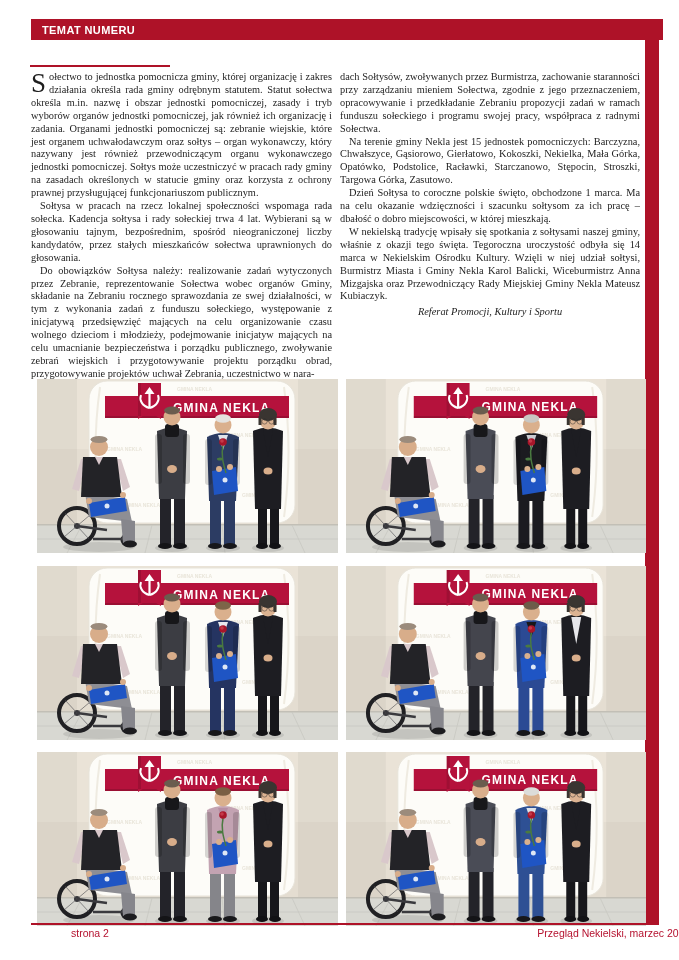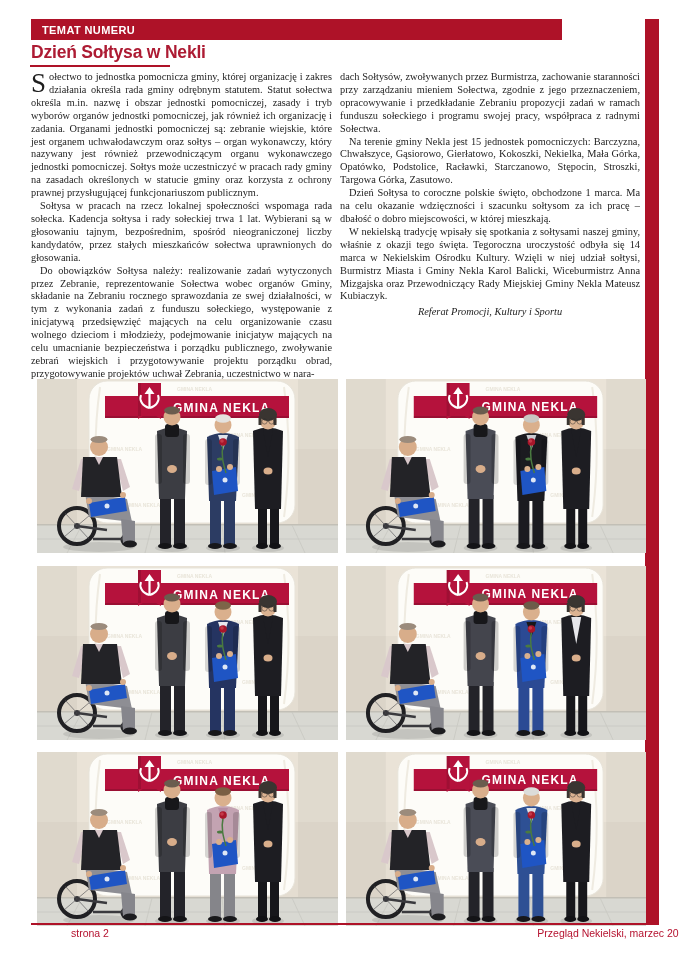--- a/index.html
+++ b/index.html
@@ -2,21 +2,21 @@
 <html lang="pl"><head>
 <meta charset="utf-8">
 <style>
   html,body{margin:0;padding:0;background:#ffffff;}
   .page{
     position:relative;width:679px;height:960px;background:#ffffff;
     font-family:"Liberation Serif",serif;color:#1e1e1e;overflow:hidden;
   }
   
   .kicker-bar{
-    position:absolute;left:31px;top:19px;width:531px;height:21px;
+    position:absolute;left:31px;top:19px;width:632px;height:21px;
     background:#ae1228;display:flex;align-items:center;
   }
   .kicker-bar span{
     font-family:"Liberation Sans",sans-serif;font-weight:bold;
     font-size:11px;color:#ffffff;letter-spacing:.4px;padding-left:11px;
   }
   .side-bar{
     position:absolute;left:645px;top:19px;width:14px;height:906px;background:#ae1228;
   }
   .page-title{
@@ -60,26 +60,25 @@
 </head>
 <body>
 
 <div class="page">
 
   <div class="kicker-bar">
     <span>TEMAT NUMERU</span>
   </div>
   <div class="side-bar"></div>
 
-  <h1 class="page-title" style="margin:0;">Dzień Sołtysa w Nekli</h1>
   <div class="title-rule"></div>
 
   <div class="col col1">
     <p class="first"><span class="dropcap">S</span><span>ołectwo to jednostka pomocnicza gminy, której organizację i zakres działania określa rada gminy odrębnym statutem. Statut sołectwa określa m.in. nazwę i obszar jednostki pomocniczej, zasady i tryb wyborów organów jednostki pomocniczej, jak również ich organizację i zadania. Organami jednostki pomocniczej są: zebranie wiejskie, które jest organem uchwałodawczym oraz sołtys – organ wykonawczy, który nazywany jest również przewodniczącym organu wykonawczego jednostki pomocniczej. Sołtys może uczestniczyć w pracach rady gminy na zasadach określonych w statucie gminy oraz korzysta z ochrony prawnej przysługującej funkcjonariuszom publicznym.</span></p>
-    <p class="ind">Sołtysa w pracach na rzecz lokalnej społeczności wspomaga rada sołecka. Kadencja sołtysa i rady sołeckiej trwa 1 lat. Wybierani są w głosowaniu tajnym, bezpośrednim, spośród nieograniczonej liczby kandydatów, przez stałych mieszkańców sołectwa uprawnionych do głosowania.</p>
+    <p class="ind">Sołtysa w pracach na rzecz lokalnej społeczności wspomaga rada sołecka. Kadencja sołtysa i rady sołeckiej trwa 4 lat. Wybierani są w głosowaniu tajnym, bezpośrednim, spośród nieograniczonej liczby kandydatów, przez stałych mieszkańców sołectwa uprawnionych do głosowania.</p>
     <p class="ind">Do obowiązków Sołtysa należy: realizowanie zadań wytyczonych przez Zebranie, reprezentowanie Sołectwa wobec organów Gminy, składanie na Zebraniu rocznego sprawozdania ze swej działalności, w tym z wykonania zadań z funduszu sołeckiego, występowanie z inicjatywą przedsięwzięć mających na celu organizowanie czasu wolnego dzieciom i młodzieży, podejmowanie inicjatyw mających na celu umacnianie bezpieczeństwa i porządku publicznego, zwoływanie zebrań wiejskich i przygotowywanie projektu porządku obrad, przygotowywanie projektów uchwał Zebrania, uczestnictwo w nara-</p>
   </div>
 
   <div class="col col2">
     <p>dach Sołtysów, zwoływanych przez Burmistrza, zachowanie staranności przy zarządzaniu mieniem Sołectwa, zgodnie z jego przeznaczeniem, opracowywanie i przedkładanie Zebraniu propozycji zadań w ramach funduszu sołeckiego i programu swojej pracy, współpraca z radnymi Sołectwa.</p>
     <p class="ind">Na terenie gminy Nekla jest 15 jednostek pomocniczych: Barczyzna, Chwałszyce, Gąsiorowo, Gierłatowo, Kokoszki, Nekielka, Mała Górka, Opatówko, Podstolice, Racławki, Starczanowo, Stępocin, Stroszki, Targowa Górka, Zasutowo.</p>
     <p class="ind">Dzień Sołtysa to coroczne polskie święto, obchodzone 1 marca. Ma na celu okazanie wdzięczności i szacunku sołtysom za ich pracę – dbałość o dobro miejscowości, w której mieszkają.</p>
     <p class="ind">W nekielską tradycję wpisały się spotkania z sołtysami naszej gminy, właśnie z okazji tego święta. Tegoroczna uroczystość odbyła się 14 marca w Nekielskim Ośrodku Kultury. Wzięli w niej udział sołtysi, Burmistrz Miasta i Gminy Nekla Karol Balicki, Wiceburmistrz Anna Mizgajska oraz Przewodniczący Rady Miejskiej Gminy Nekla Mateusz Kubiaczyk.</p>
     <p class="byline">Referat Promocji, Kultury i Sportu</p>
   </div>

